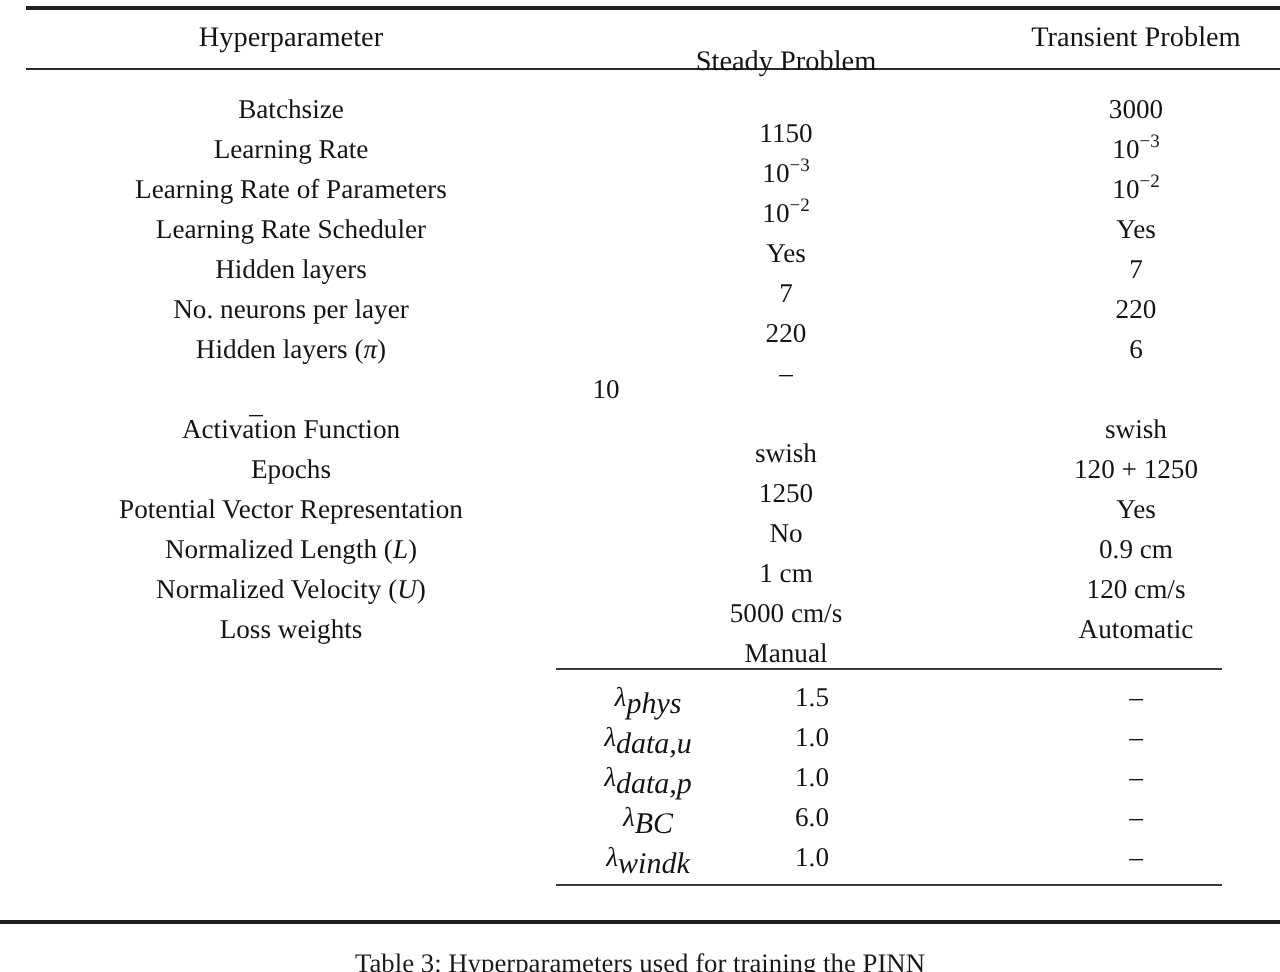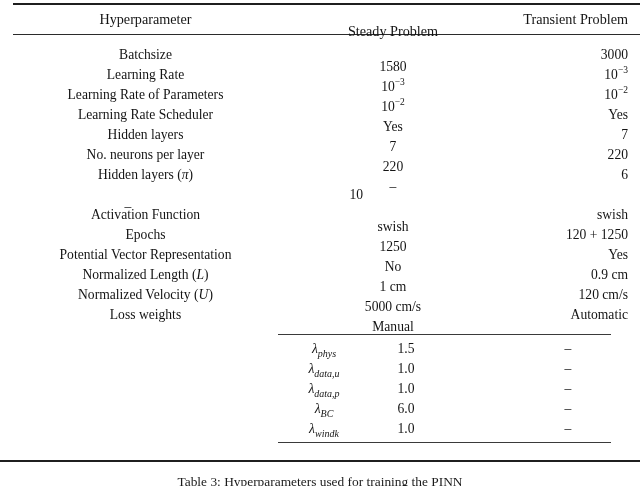--- a/index.html
+++ b/index.html
@@ -14,24 +14,24 @@
   .tbl{position:absolute;top:3px;left:13px;width:640px;}
   .rule{background:#1f1f1f;}
   .rule-top{height:2px;}
   .rule-head{height:1.4px;background:#2b2b2b;}
   .rule-bottom{position:absolute;top:460px;left:0;width:640px;height:2.4px;background:#1f1f1f;}
   .tr{display:flex;height:20px;line-height:20px;}
   .header-row{display:flex;height:29px;line-height:29px;font-size:14.2px;}
   .td,.th{text-align:center;white-space:nowrap;}
   .c1{width:265px;}
   .c2{width:230px;margin-top:12px;}
-  .c3{width:120px;text-align:right;}
+  .c3{width:120px;}
   .tbody{padding-top:10px;font-size:13.6px;}
   sup{font-size:9.5px;vertical-align:super;line-height:0;}
-  sub{font-size:10px;vertical-align:sub;line-height:0;}
+  sub{font-size:15px;vertical-align:sub;line-height:0;}
   .mi{font-style:italic;font-family:"Liberation Serif","DejaVu Serif",serif;}
   
   .subtbl{
     margin-left:265px;
     width:333px;
     margin-top:9px;
     border-top:1.6px solid #3a3a3a;
     border-bottom:1.6px solid #3a3a3a;
     padding:4px 0 3px 0;
     font-size:13.6px;
@@ -59,21 +59,21 @@
       <div class="th c2">Steady Problem</div>
       <div class="th c3">Transient Problem</div>
     </div>
 
     <div class="rule rule-head"></div>
 
     <div class="tbody">
 
       <div class="tr">
         <div class="td c1">Batchsize</div>
-        <div class="td c2">1580</div>
+        <div class="td c2">1150</div>
         <div class="td c3">3000</div>
       </div>
 
       <div class="tr">
         <div class="td c1">Learning Rate</div>
         <div class="td c2"><span>10</span><sup>−3</sup></div>
         <div class="td c3"><span>10</span><sup>−3</sup></div>
       </div>
 
       <div class="tr">

